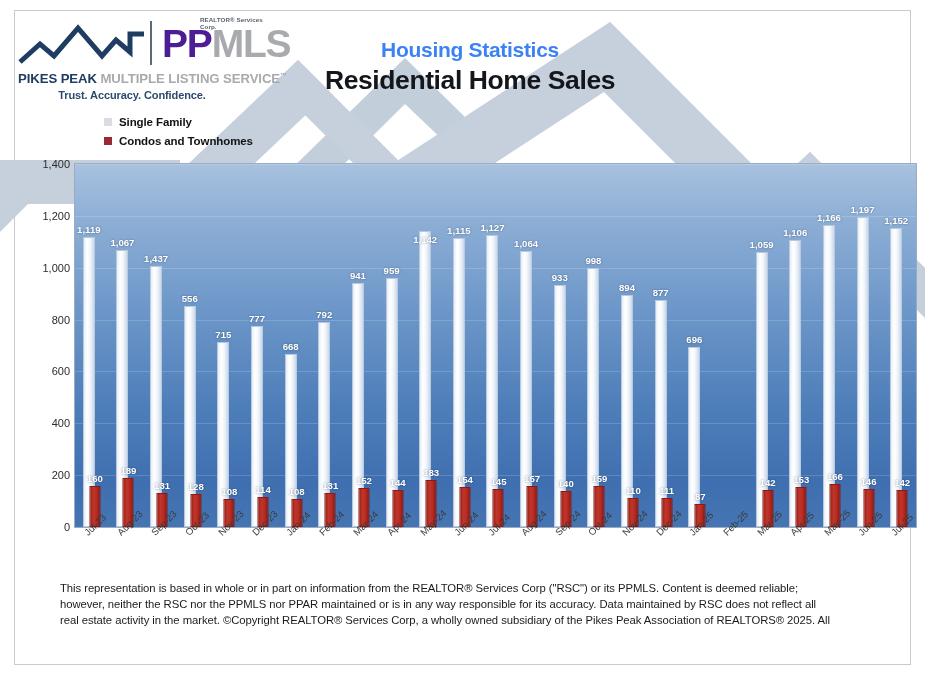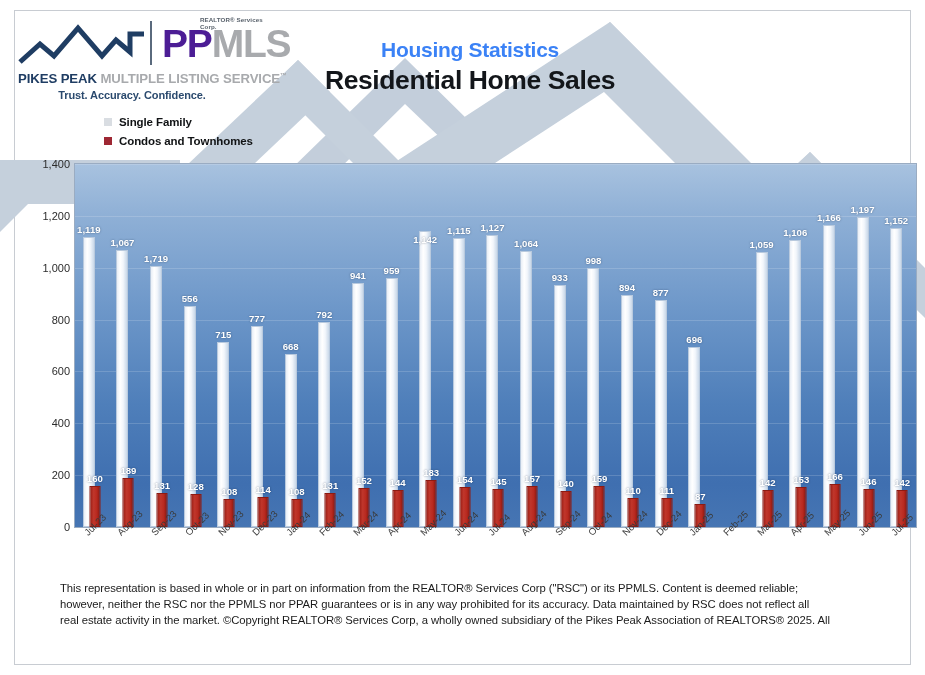--- a/index.html
+++ b/index.html
@@ -325,21 +325,21 @@
           <div class="lbl" style="bottom: 43.4857px; margin-left: 3px;">160</div>
         </div>
         <div class="slot" style="left: 33.64px; width: 33.64px;">
           <div class="bar-sf" style="height: 276.658px; margin-left: -3px;"></div>
           <div class="lbl" style="bottom: 278.658px; margin-left: -3px;">1,067</div>
           <div class="bar-ct" style="height: 49.005px; margin-left: 3px;"></div>
           <div class="lbl" style="bottom: 51.005px; margin-left: 3px;">189</div>
         </div>
         <div class="slot" style="left: 67.28px; width: 33.64px;">
           <div class="bar-sf" style="height: 261.36px; margin-left: -3px;"></div>
-          <div class="lbl" style="bottom: 263.36px; margin-left: -3px;">1,719</div>
+          <div class="lbl" style="bottom: 263.36px; margin-left: -3px;">1,437</div>
           <div class="bar-ct" style="height: 33.9664px; margin-left: 3px;"></div>
           <div class="lbl" style="bottom: 35.9664px; margin-left: 3px;">131</div>
         </div>
         <div class="slot" style="left: 100.92px; width: 33.64px;">
           <div class="bar-sf" style="height: 220.652px; margin-left: -3px;"></div>
           <div class="lbl" style="bottom: 222.652px; margin-left: -3px;">556</div>
           <div class="bar-ct" style="height: 33.1886px; margin-left: 3px;"></div>
           <div class="lbl" style="bottom: 35.1886px; margin-left: 3px;">128</div>
         </div>
         <div class="slot" style="left: 134.56px; width: 33.64px;">
@@ -488,17 +488,17 @@
       <div class="xtick" style="left: 646.98px;">Feb-25</div>
       <div class="xtick" style="left: 680.62px;">Mar-25</div>
       <div class="xtick" style="left: 714.26px;">Apr-25</div>
       <div class="xtick" style="left: 747.9px;">May-25</div>
       <div class="xtick" style="left: 781.54px;">Jun-25</div>
       <div class="xtick" style="left: 815.18px;">Jul-25</div>
     </div>
 
   <div class="disclaimer">
     <p>This representation is based in whole or in part on information from the REALTOR® Services Corp ("RSC") or its PPMLS. Content is deemed reliable;</p>
-    <p>however, neither the RSC nor the PPMLS nor PPAR guarantees or is in any way prohibited for its accuracy. Data maintained by RSC does not reflect all</p>
+    <p>however, neither the RSC nor the PPMLS nor PPAR maintained or is in any way responsible for its accuracy. Data maintained by RSC does not reflect all</p>
     <p>real estate activity in the market. ©Copyright REALTOR® Services Corp, a wholly owned subsidiary of the Pikes Peak Association of REALTORS® 2025. All</p>
   </div>
 
 </div>
 
 </body></html>

